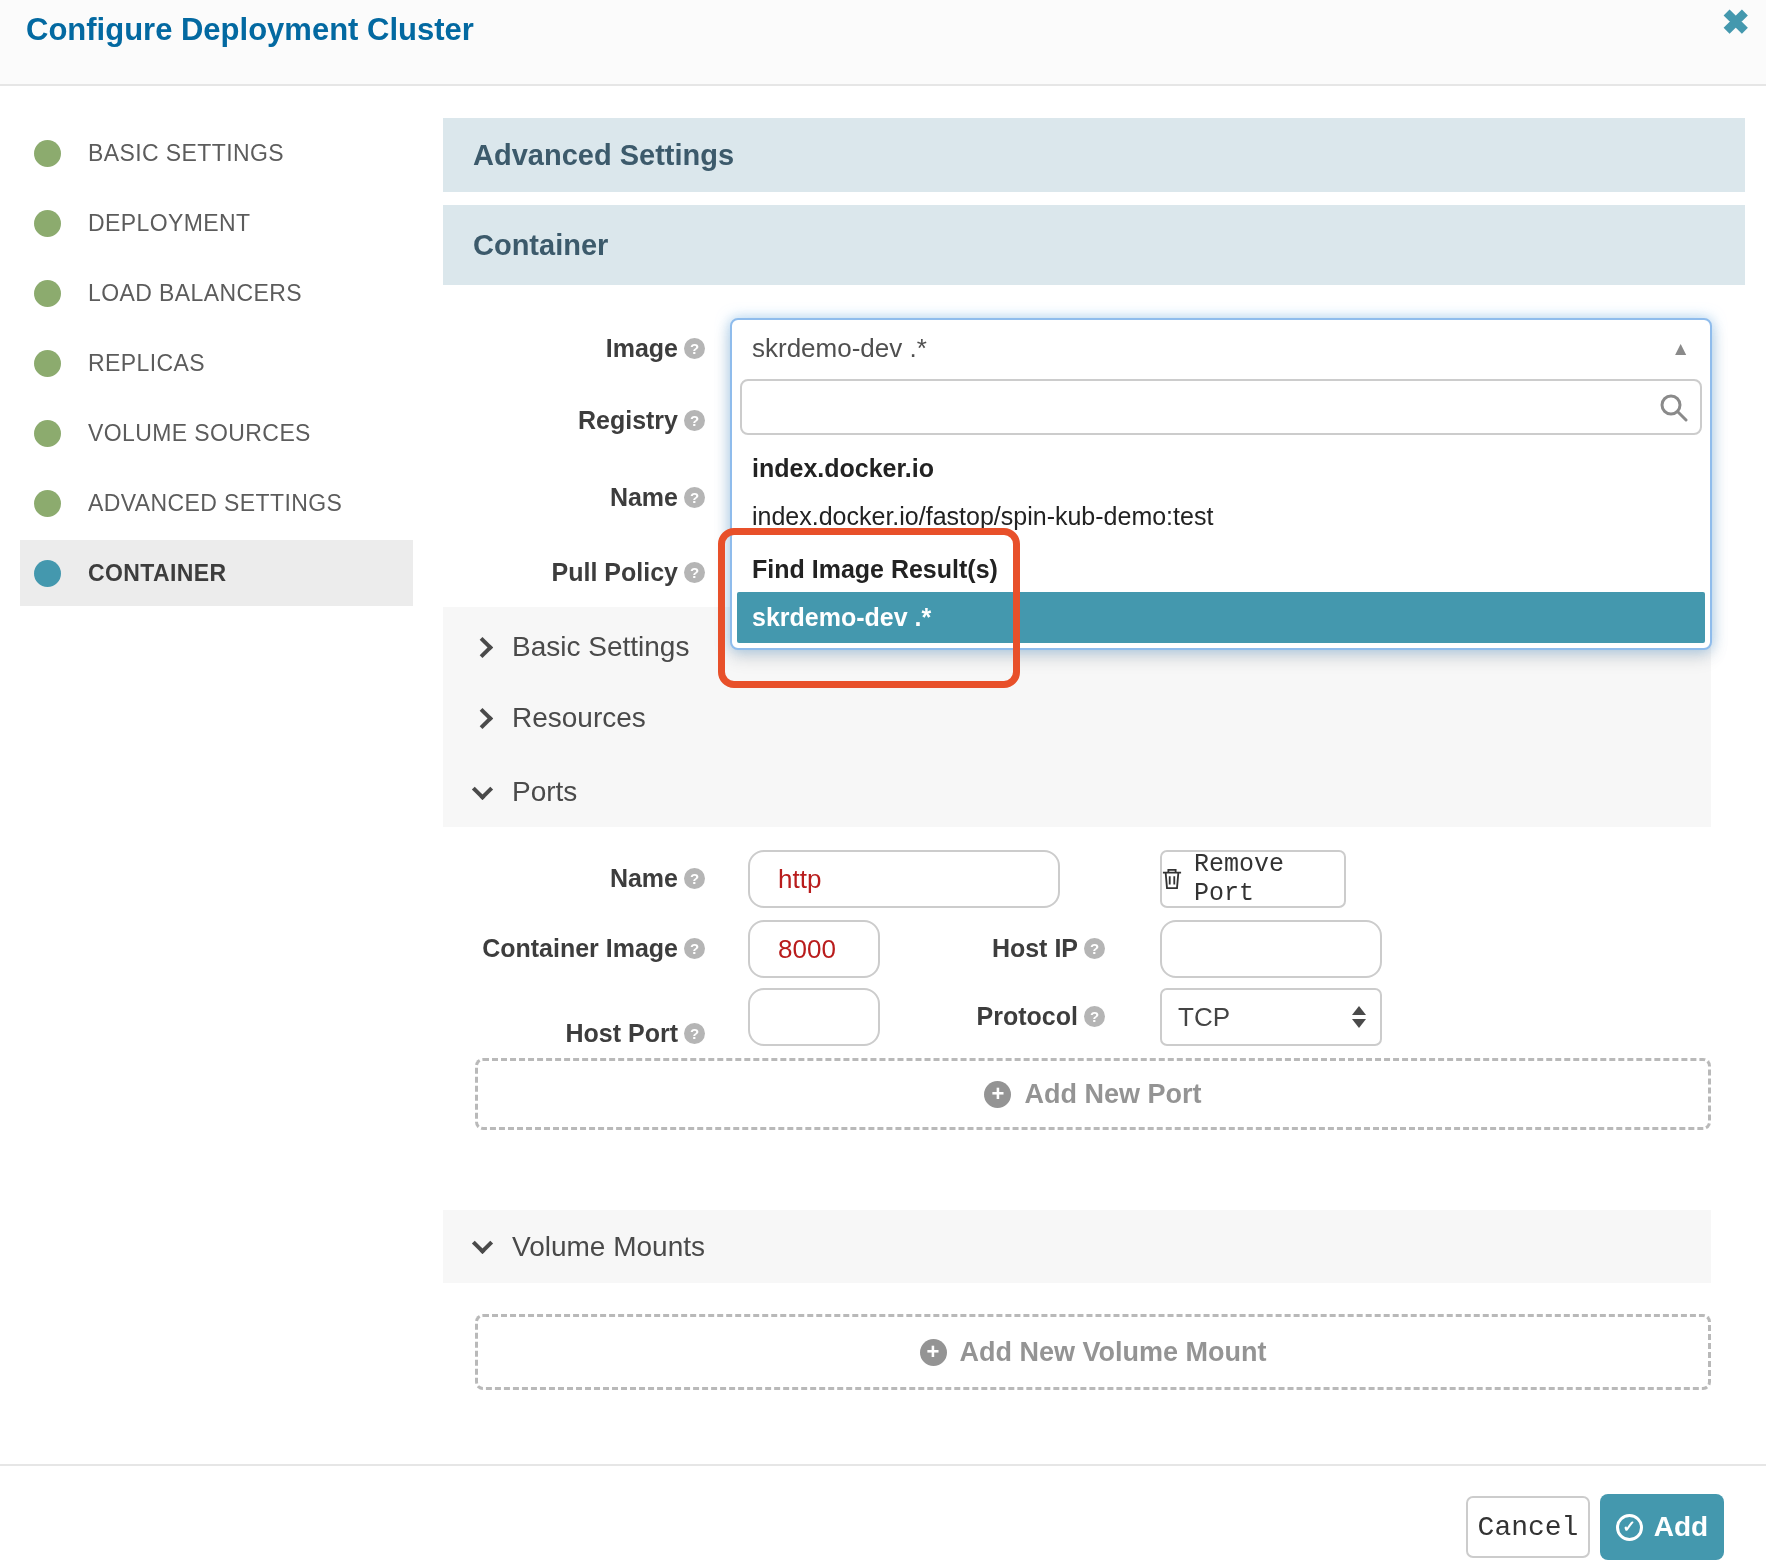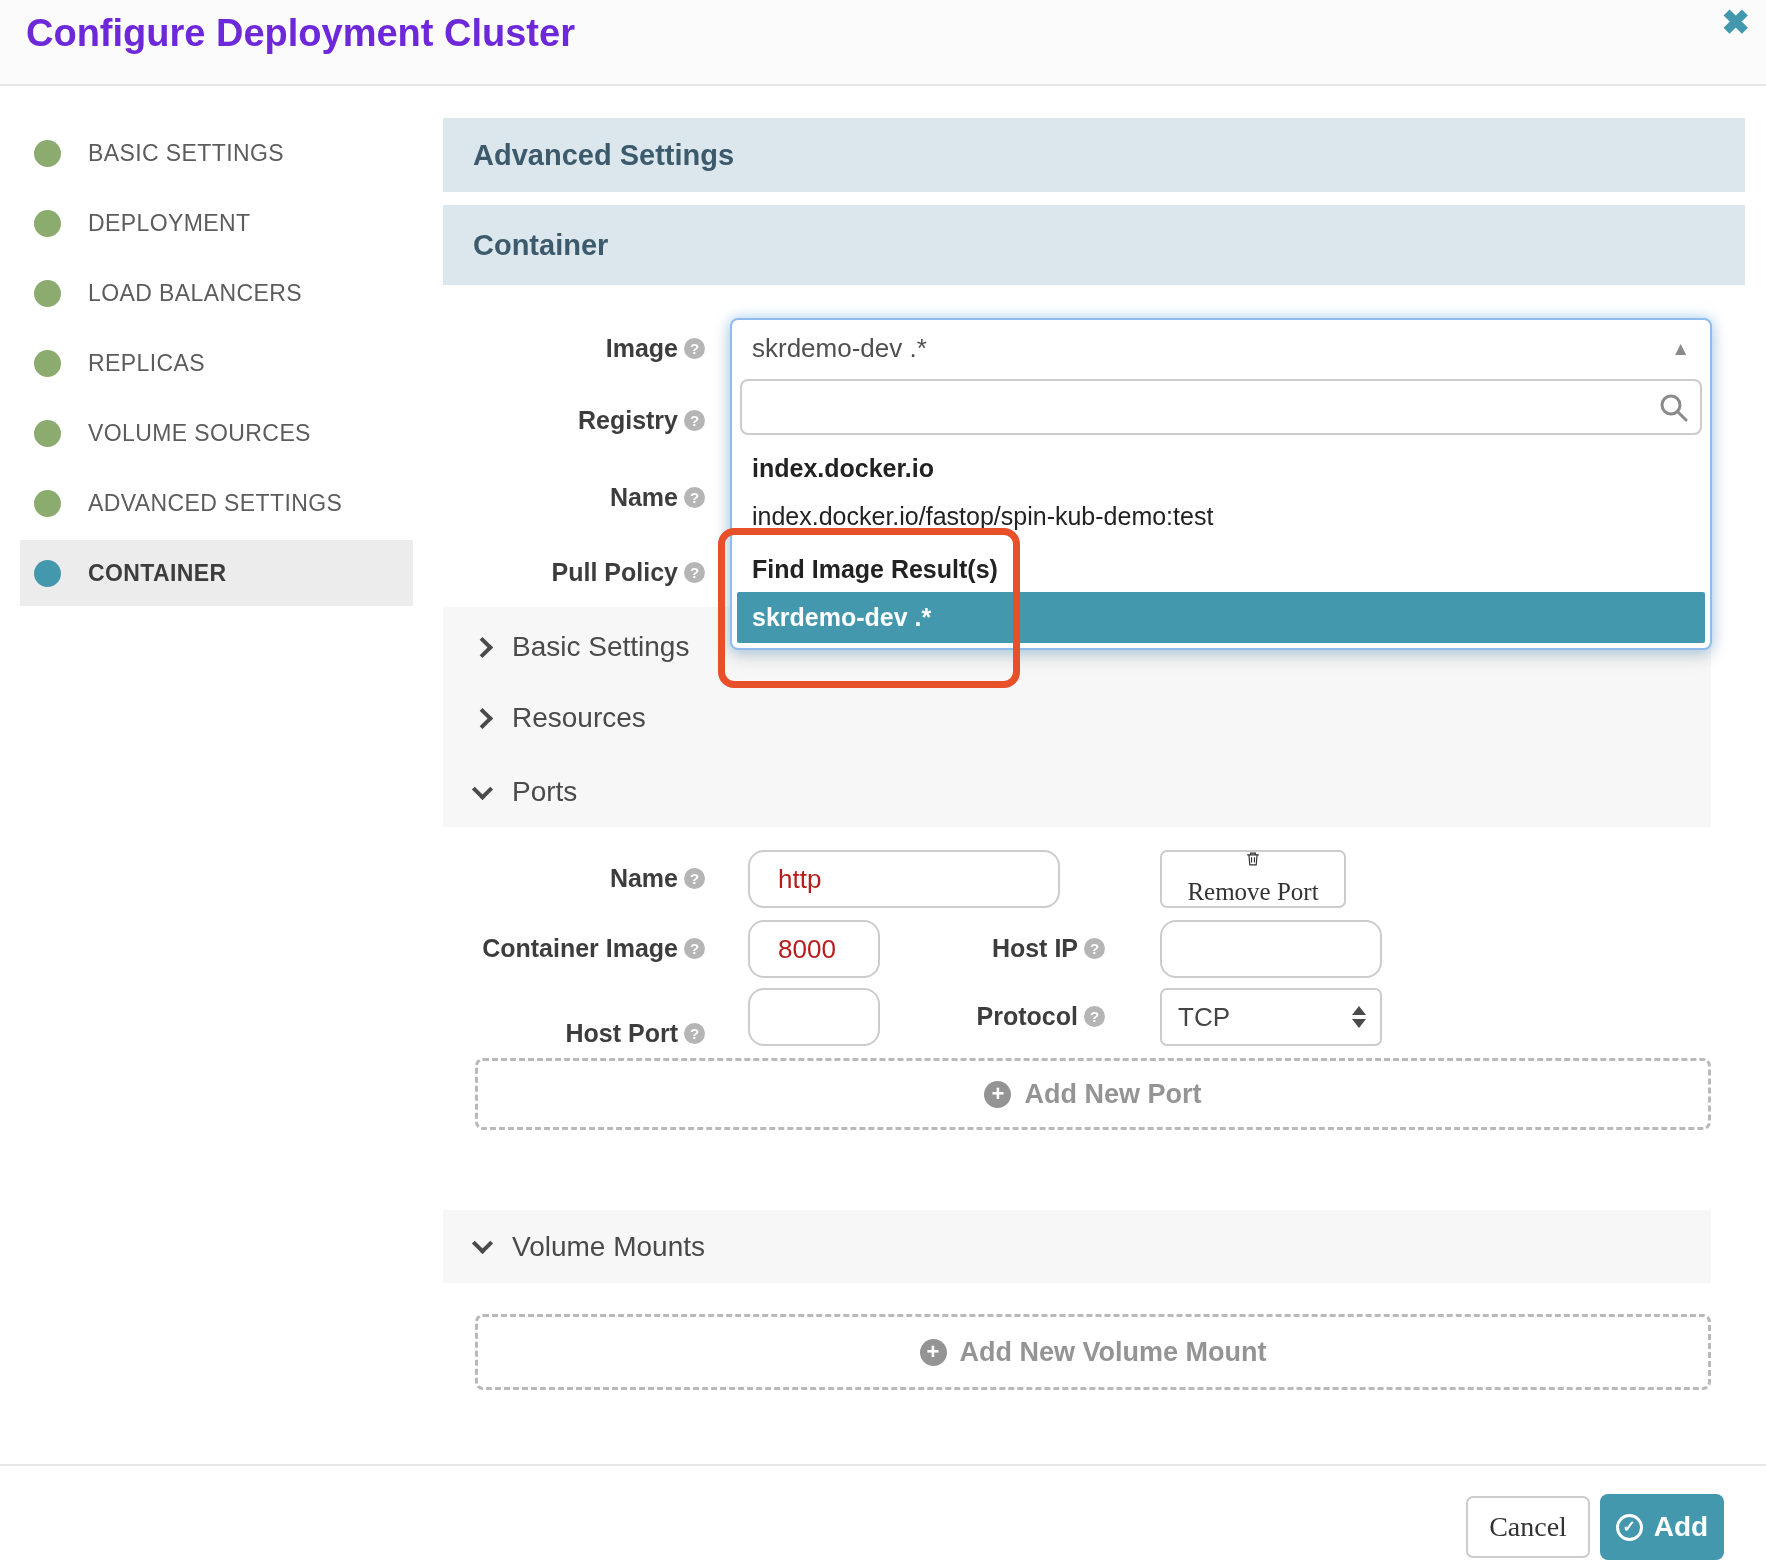--- a/index.html
+++ b/index.html
@@ -5,21 +5,21 @@
   :root{
     --teal:#4498ae; --green:#8cab6e; --orange:#e8502a;
     --hdr-bg:#dbe7ec; --hdr-tx:#3c5a6b;
   }
   *{margin:0;padding:0;box-sizing:border-box;}
   body{font-family:"Liberation Sans",sans-serif;background:#fff;}
   .modal{position:relative;width:1766px;height:1564px;background:#fff;overflow:hidden;}
 
   
   .header{position:absolute;left:0;top:0;width:100%;height:86px;background:#fbfbfb;border-bottom:2px solid #e6e6e6;}
-  .title{position:absolute;left:26px;top:12px;font-size:38px;font-weight:bold;color:#6d28d9;}
+  .title{position:absolute;left:26px;top:12px;font-size:31px;font-weight:bold;color:#0369a1;}
   .close{position:absolute;right:16px;top:2px;font-size:34px;font-weight:bold;color:var(--teal);cursor:pointer;line-height:1.2;}
 
   
   .sidebar{position:absolute;left:0;top:86px;width:420px;padding-top:32px;}
   .side-item{height:70px;display:flex;align-items:center;padding-left:34px;gap:27px;}
   .side-item .dot{width:27px;height:27px;border-radius:50%;background:var(--green);flex:none;}
   .side-label{font-size:23px;color:#5c5c5c;letter-spacing:.4px;}
   .side-item.active{background:#ececec;margin-left:20px;margin-right:7px;padding-left:14px;height:66px;margin-top:2px;}
   .side-item.active .dot{background:var(--teal);}
   .side-item.active .side-label{font-weight:bold;color:#3d3d3d;}
@@ -40,21 +40,21 @@
   .chev.right{transform:rotate(-45deg);}
   .chev.down{transform:rotate(45deg);margin-top:-6px;}
 
   
   .plabel-r{left:843px;}
   .txt{position:absolute;border:2px solid #ccc;border-radius:16px;font-size:26px;color:#b91c1c;padding:0 28px;background:#fff;font-family:inherit;outline:none;}
   #inp-port-name{left:748px;top:850px;width:312px;height:58px;}
   #inp-container-port{left:748px;top:920px;width:132px;height:58px;}
   #inp-host-port{left:748px;top:988px;width:132px;height:58px;}
   #inp-host-ip{left:1160px;top:920px;width:222px;height:58px;}
-  .btn{border:2px solid #ccc;border-radius:7px;background:#fff;font-size:25px;color:#333;font-family:Liberation Serif, serif;display:flex;align-items:center;justify-content:center;gap:12px;cursor:pointer;flex-direction:column;}
+  .btn{border:2px solid #ccc;border-radius:7px;background:#fff;font-size:25px;color:#333;font-family:Liberation Mono, monospace;display:flex;align-items:center;justify-content:center;gap:12px;cursor:pointer;}
   #btn-remove-port{position:absolute;left:1160px;top:850px;width:186px;height:58px;}
   #sel-protocol{position:absolute;left:1160px;top:988px;width:222px;height:58px;border:2px solid #ccc;border-radius:7px;background:#fff;display:flex;align-items:center;padding:0 14px 0 16px;font-size:26px;color:#444;cursor:pointer;}
   .updown{margin-left:auto;display:flex;flex-direction:column;gap:4px;}
   .tri-up{width:0;height:0;border-left:7px solid transparent;border-right:7px solid transparent;border-bottom:9px solid #4a4a4a;}
   .tri-down{width:0;height:0;border-left:7px solid transparent;border-right:7px solid transparent;border-top:9px solid #4a4a4a;}
 
   
   .dashed{position:absolute;border:3px dashed #b9b9b9;border-radius:8px;background:#fff;display:flex;align-items:center;justify-content:center;gap:13px;color:#949494;font-size:27px;font-weight:bold;cursor:pointer;}
   #add-port{left:475px;top:1058px;width:1236px;height:72px;}
   #add-vm{left:475px;top:1314px;width:1236px;height:76px;}

